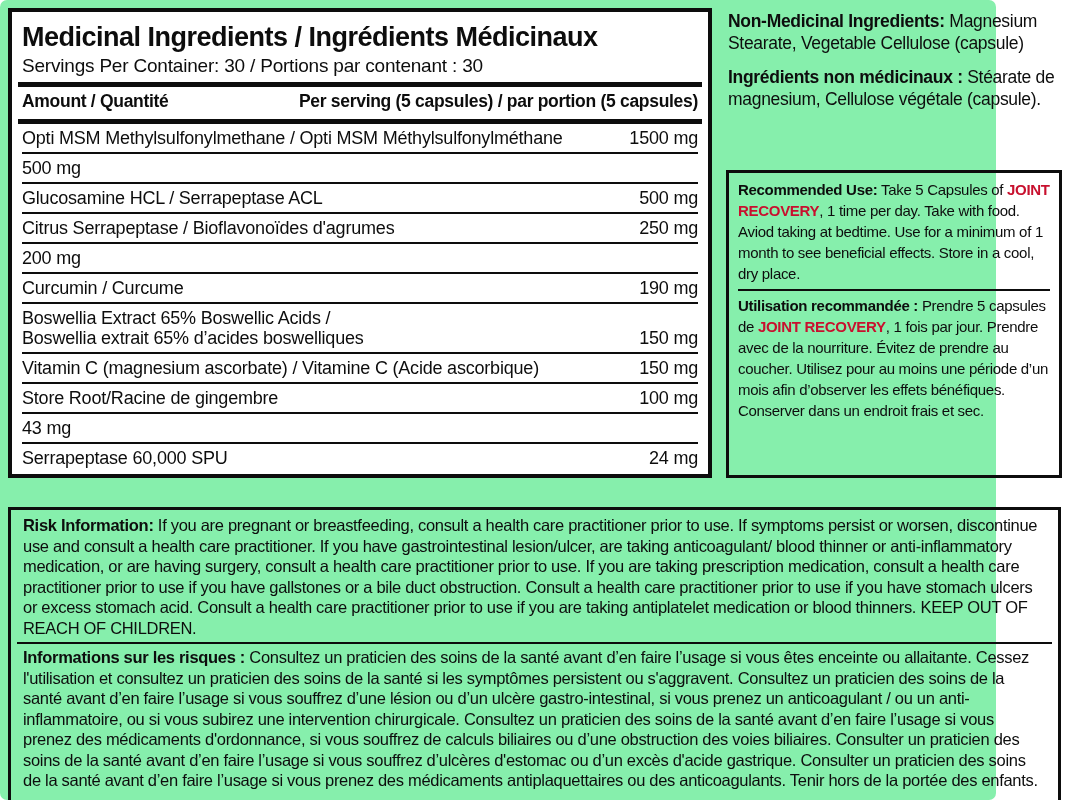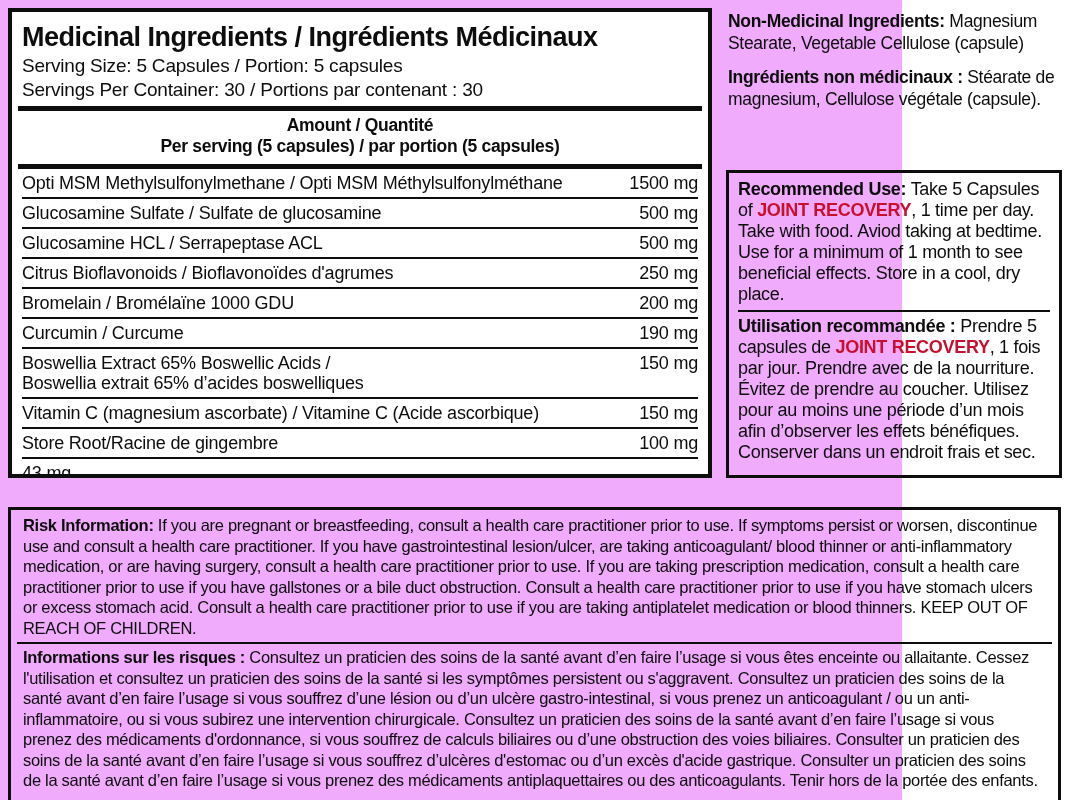--- a/index.html
+++ b/index.html
@@ -2,46 +2,45 @@
 <html><head>
 <meta charset="utf-8">
 <style>
   * { margin: 0; padding: 0; box-sizing: border-box; }
   html, body {
     width: 1069px; height: 800px;
     background: #ffffff;
     font-family: "Liberation Sans", sans-serif;
     color: #0d0d0d;
   }
-  #label-root { position: relative; width: 902px; height: 800px; background: #f0abfc; }
+  #label-root { position: relative; width: 996px; height: 800px; background: #86efac; border-radius: 7px; }
 
   
   .med-panel {
     position: absolute; left: 8px; top: 8px;
     width: 704px; height: 470px;
     border: 4px solid #0d0d0d;
     background: #fff;
     padding: 6px 10px 0 10px;
     overflow: hidden;
   }
   .med-title {
     font-size: 27px; font-weight: bold; letter-spacing: -0.5px;
     line-height: 34px; margin-top: 2px;
   }
   .serving-line { font-size: 19px; line-height: 24px; letter-spacing: -0.2px; }
   .thick-bar { height: 5px; background: #0d0d0d; margin: 4px -4px 0 -4px; }
   .thead-row {
     display: flex; justify-content: space-between; align-items: center;
     font-weight: bold; font-size: 17.5px; letter-spacing: -0.3px;
     padding: 4px 0 3px 0;
-    flex-direction: column;
   }
   .ing-table { }
   .ing-row {
-    display: flex; justify-content: space-between; align-items: flex-start;
+    display: flex; justify-content: space-between; align-items: flex-end;
     font-size: 18px; line-height: 20px; letter-spacing: -0.2px;
     padding: 4px 0 4px 0;
     border-bottom: 2px solid #0d0d0d;
   }
   .ing-row:last-child { border-bottom: none; }
   .ing-name { white-space: pre-line; padding-right: 8px; }
   .ing-amount { white-space: nowrap; text-align: right; }
 
   
   .right-col {
@@ -50,21 +49,21 @@
   }
   .nm-para { margin-bottom: 12px; }
   .bold { font-weight: bold; }
   .brand-red { font-weight: bold; }
 
   .rec-box {
     position: absolute; left: 726px; top: 170px;
     width: 336px; height: 308px;
     border: 3px solid #0d0d0d;
     padding: 6px 9px 0 9px;
-    font-size: 18px; line-height: 21px; letter-spacing: -0.3px;
+    font-size: 15px; line-height: 21px; letter-spacing: -0.3px;
     overflow: hidden;
   }
   .rec-divider { height: 2px; background: #0d0d0d; margin: 5px 0 4px 0; }
 
   
   .risk-box {
     position: absolute; left: 8px; top: 490px;
     width: 1053px; height: 302px;
     border: 3px solid #0d0d0d;
     padding: 5px 12px 0 12px;
@@ -74,48 +73,45 @@
   }
   .risk-divider { height: 2px; background: #0d0d0d; margin: 4px -6px 3px -6px; }
 </style>
 </head>
 <body>
 
 <div id="label-root">
 
   <div class="med-panel">
     <div class="med-title">Medicinal Ingredients / Ingrédients Médicinaux</div>
-    <div class="serving-line">Serving Size: 5 Capsules / Portion: 5 capsules</div>
     <div class="serving-line">Servings Per Container: 30 / Portions par contenant : 30</div>
     <div class="thick-bar"></div>
     <div class="thead-row">
       <span>Amount / Quantité</span>
       <span>Per serving (5 capsules) / par portion (5 capsules)</span>
     </div>
     <div class="thick-bar"></div>
 
     <div class="ing-table">
       <div class="ing-row">
         <span class="ing-name">Opti MSM Methylsulfonylmethane / Opti MSM Méthylsulfonylméthane</span>
         <span class="ing-amount">1500 mg</span>
       </div>
       <div class="ing-row">
-        <span class="ing-name">Glucosamine Sulfate / Sulfate de glucosamine</span>
         <span class="ing-amount">500 mg</span>
       </div>
       <div class="ing-row">
         <span class="ing-name">Glucosamine HCL / Serrapeptase ACL</span>
         <span class="ing-amount">500 mg</span>
       </div>
       <div class="ing-row">
-        <span class="ing-name">Citrus Bioflavonoids / Bioflavonoïdes d'agrumes</span>
+        <span class="ing-name">Citrus Serrapeptase / Bioflavonoïdes d'agrumes</span>
         <span class="ing-amount">250 mg</span>
       </div>
       <div class="ing-row">
-        <span class="ing-name">Bromelain / Bromélaïne 1000 GDU</span>
         <span class="ing-amount">200 mg</span>
       </div>
       <div class="ing-row">
         <span class="ing-name">Curcumin / Curcume</span>
         <span class="ing-amount">190 mg</span>
       </div>
       <div class="ing-row">
         <span class="ing-name">Boswellia Extract 65% Boswellic Acids /
 Boswellia extrait 65% d’acides boswelliques</span>
         <span class="ing-amount">150 mg</span>

